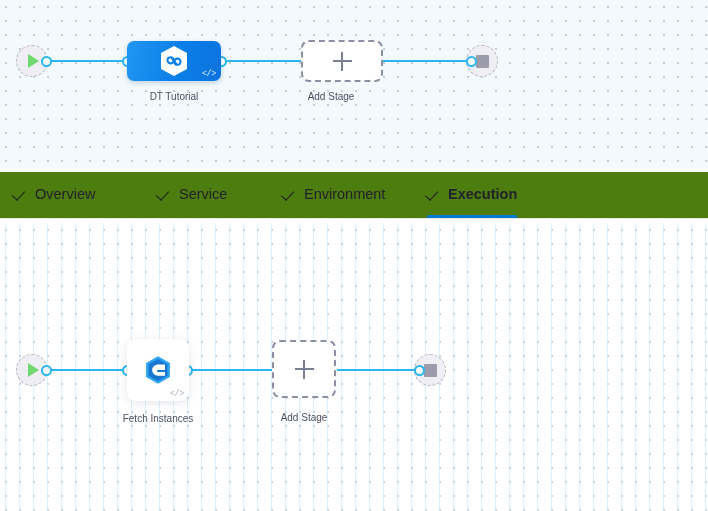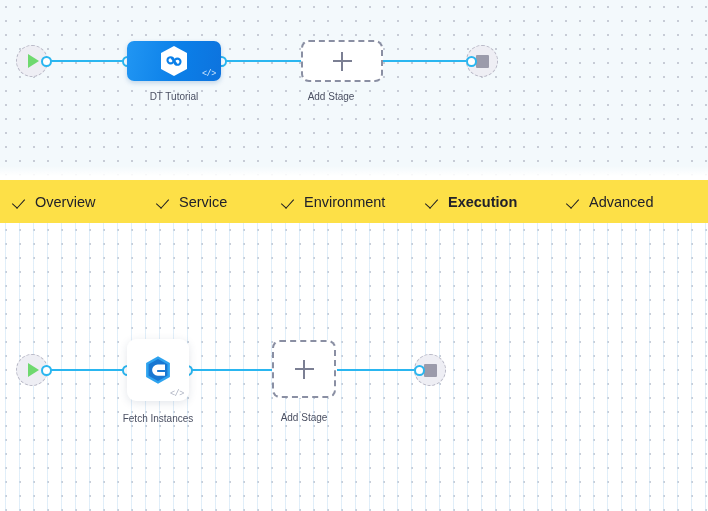--- a/index.html
+++ b/index.html
@@ -25,23 +25,23 @@
     overflow: hidden;
   }
   .stage-canvas::after {
     content: "";
     position: absolute; left: 0; right: 0; bottom: 0; height: 10px;
     background: linear-gradient(to bottom, rgba(243,249,252,0), #ffffff);
   }
 
   
   .tabbar {
-    position: absolute; left: 0; top: 180px;
+    position: absolute; left: 0; top: 172px;
     width: 708px; height: 47px;
-    background: #fde047;
+    background: #4d7c0f;
     border-bottom: 1px solid #e8e8ea;
   }
   .tab {
     position: absolute; top: 0; height: 46px;
     display: flex; align-items: center; gap: 8px;
     font-size: 14.5px; color: #22222a;
     white-space: nowrap;
     cursor: pointer;
     padding-bottom: 2px;
   }
@@ -208,25 +208,20 @@
     <div class="tab" style="left:283px;">
       <span class="check"></span>
       <span>Environment</span>
 
     </div>
     <div class="tab active" style="left:427px;">
       <span class="check"></span>
       <span>Execution</span>
       <span class="underline"></span>
     </div>
-    <div class="tab" style="left:568px;">
-      <span class="check"></span>
-      <span>Advanced</span>
-
-    </div>
   </div>
 
   <div class="step-canvas">
 
     <div class="edge" style="left:44px; top:146px; width:96px;"></div>
     <div class="edge" style="left:188px; top:146px; width:85px;"></div>
     <div class="edge" style="left:337px; top:146px; width:83px;"></div>
 
     <div class="terminal" style="left:16px; top:131px;">
       <div class="play-tri"></div>

